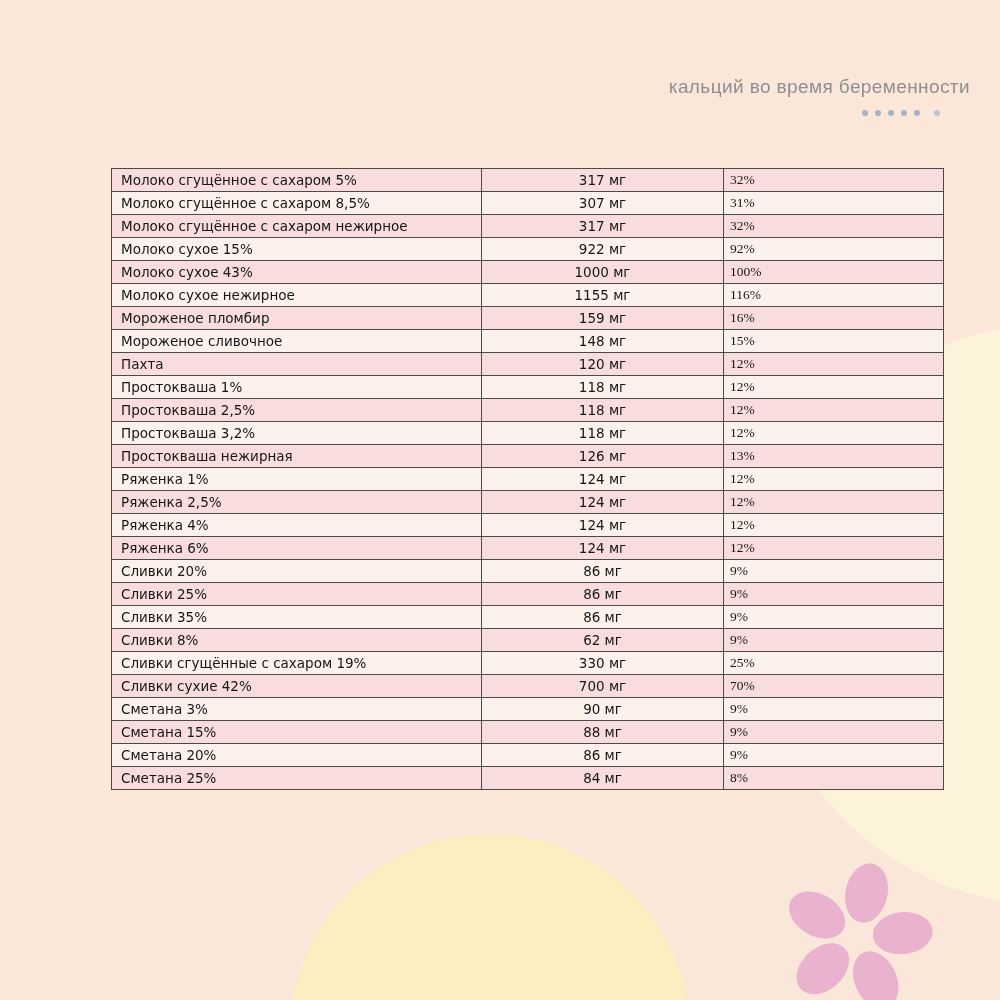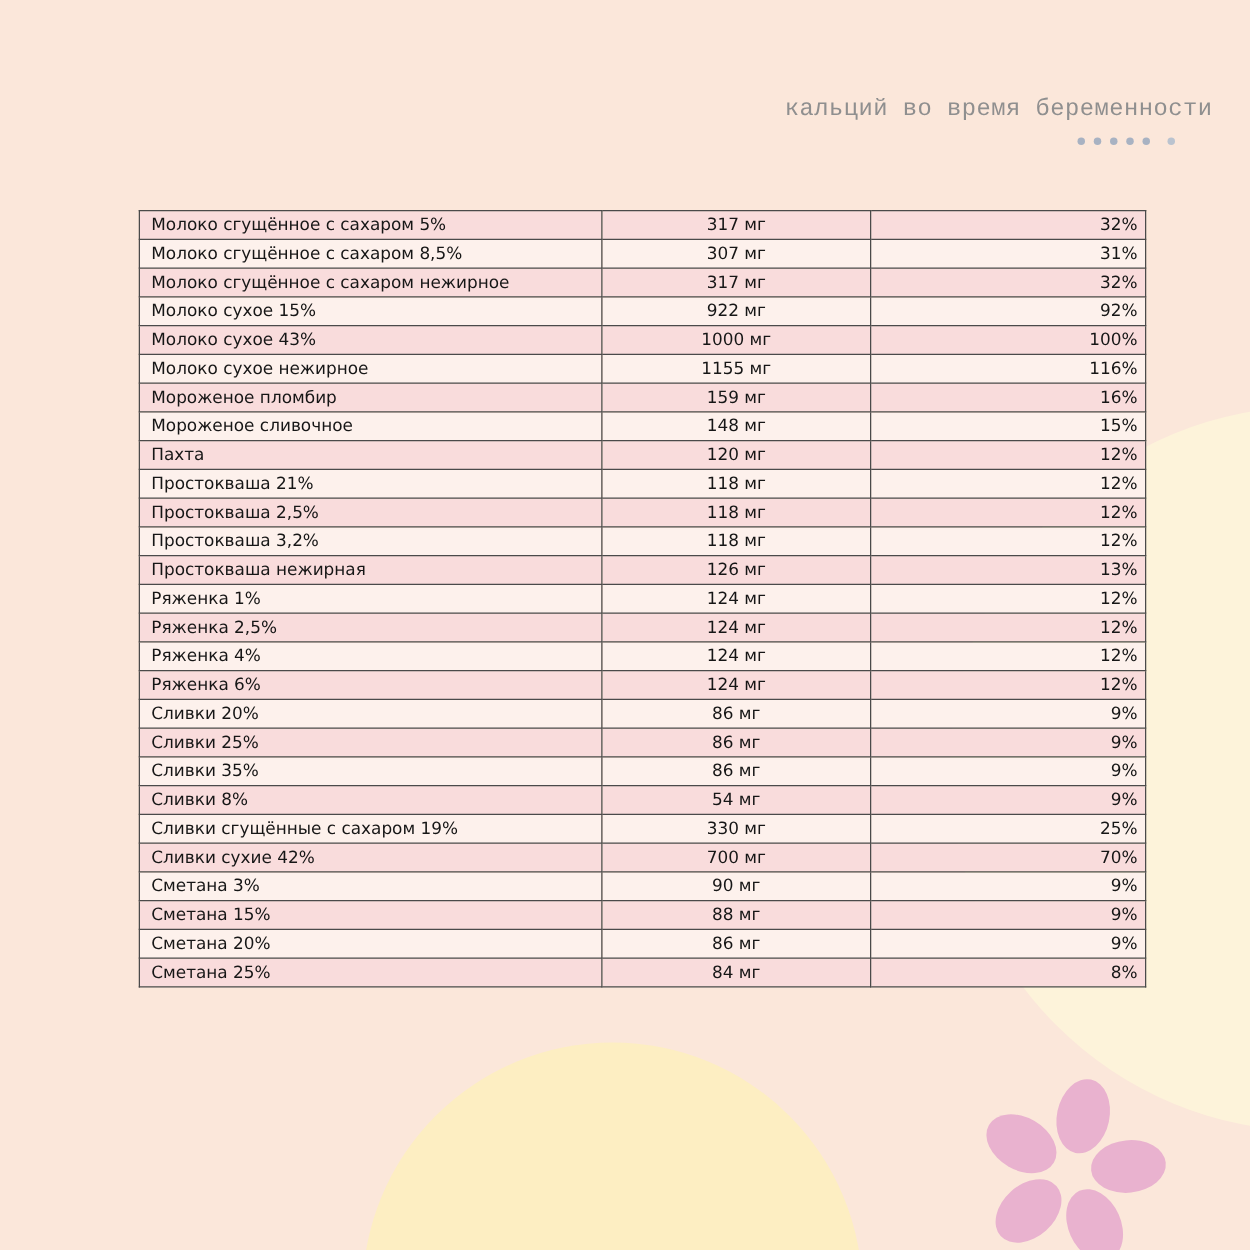--- a/index.html
+++ b/index.html
@@ -28,21 +28,21 @@
   }
   .flower {
     position: absolute;
     left: 772px; top: 853px;
   }
 
   
   .header-title {
     position: absolute;
     top: 76px; right: 30px;
-    font-family: Liberation Mono, monospace;
+    font-family: Liberation Sans, sans-serif;
     font-size: 19px;
     color: #8f8f8f;
     letter-spacing: 0.4px;
   }
   .dots {
     position: absolute;
     top: 110px; right: 60px;
     display: flex;
     align-items: center;
     gap: 7px;
@@ -67,22 +67,22 @@
   .data-table td {
     border: 1px solid #4a4a4a;
     font-size: 13.5px;
     line-height: 18px;
     color: #161616;
     padding: 2px 6px;
     overflow: hidden;
     white-space: nowrap;
   }
   .data-table td.col-name { width: 370px; text-align: left; padding-left: 9px; }
-  .data-table td.col-mg   { width: 215px; text-align: center; }
-  .data-table td.col-pct  { width: 220px; text-align: right; }
+  .data-table td.col-mg   { width: 242px; text-align: center; }
+  .data-table td.col-pct  { width: 220px; text-align: left; font-family: Liberation Serif, serif; }
   .data-table tr:nth-child(odd) td  { background: #f9dcdc; }
   .data-table tr:nth-child(even) td { background: #fdf1ec; }
 </style>
 </head>
 <body>
 
 <div class="decor-circle-right"></div>
 <div class="decor-circle-bottom"></div>
 
 <svg class="flower" width="170" height="170" viewBox="-85 -85 170 170">
@@ -157,21 +157,21 @@
     <td class="col-name">Мороженое сливочное</td>
     <td class="col-mg">148 мг</td>
     <td class="col-pct">15%</td>
   </tr>
         <tr>
     <td class="col-name">Пахта</td>
     <td class="col-mg">120 мг</td>
     <td class="col-pct">12%</td>
   </tr>
         <tr>
-    <td class="col-name">Простокваша 21%</td>
+    <td class="col-name">Простокваша 1%</td>
     <td class="col-mg">118 мг</td>
     <td class="col-pct">12%</td>
   </tr>
         <tr>
     <td class="col-name">Простокваша 2,5%</td>
     <td class="col-mg">118 мг</td>
     <td class="col-pct">12%</td>
   </tr>
         <tr>
     <td class="col-name">Простокваша 3,2%</td>
@@ -213,21 +213,21 @@
     <td class="col-mg">86 мг</td>
     <td class="col-pct">9%</td>
   </tr>
         <tr>
     <td class="col-name">Сливки 35%</td>
     <td class="col-mg">86 мг</td>
     <td class="col-pct">9%</td>
   </tr>
         <tr>
     <td class="col-name">Сливки 8%</td>
-    <td class="col-mg">54 мг</td>
+    <td class="col-mg">62 мг</td>
     <td class="col-pct">9%</td>
   </tr>
         <tr>
     <td class="col-name">Сливки сгущённые с сахаром 19%</td>
     <td class="col-mg">330 мг</td>
     <td class="col-pct">25%</td>
   </tr>
         <tr>
     <td class="col-name">Сливки сухие 42%</td>
     <td class="col-mg">700 мг</td>

